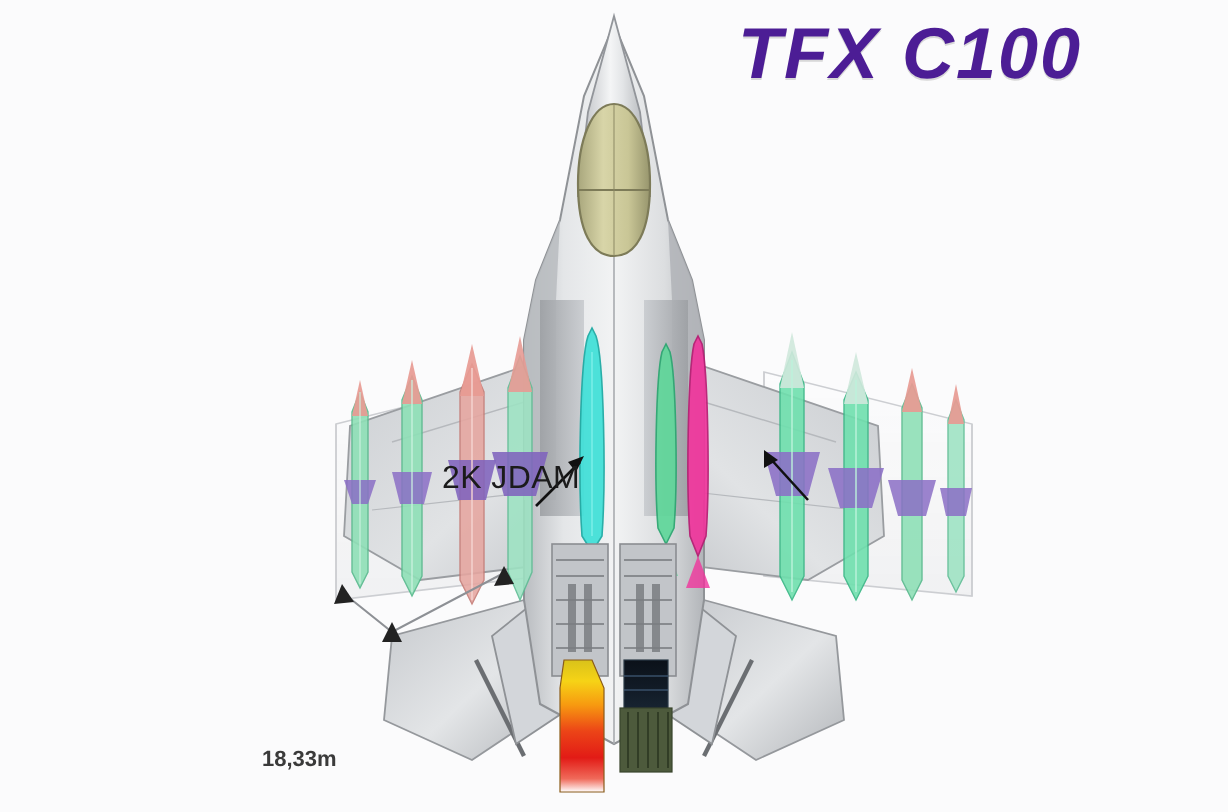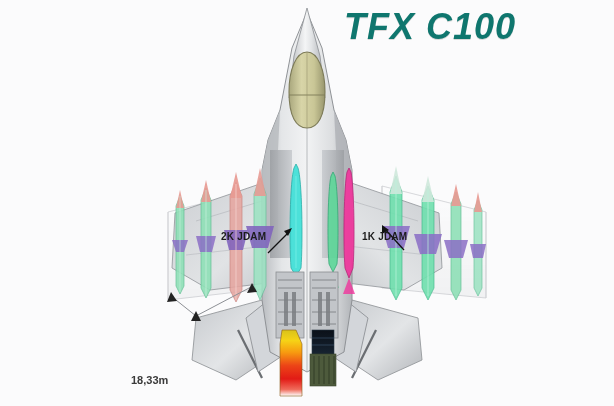--- a/index.html
+++ b/index.html
@@ -6,34 +6,34 @@
   #stage{
     position:relative;
     width:614px;height:406px;
     overflow:hidden;
     background:#fbfbfc;
     font-family:"Liberation Sans", sans-serif;
   }
   
   #title{
     position:absolute;
-    left:344px; top:6px;
+    left:369px; top:6px;
     font-size:36px;
     font-weight:bold;
     font-style:italic;
     letter-spacing:1px;
-    color:#0f766e;
+    color:#4c1d95;
     white-space:nowrap;
     text-shadow:0 1px 0 #d8d8d8;
   }
   
   .callout{
     position:absolute;
-    font-size:10px;
-    font-weight:bold;
+    font-size:16px;
+    font-weight:normal;
     color:#1b1b1b;
     white-space:nowrap;
     letter-spacing:0.2px;
   }
   #lbl2k{ left:221px; top:231px; }
   #lbl1k{ left:362px; top:231px; }
   #dim-label{
     position:absolute;
     left:131px; top:374px;
     font-size:11px;
@@ -300,17 +300,16 @@
       <polygon points="171,292 167,302 177,301" fill="#222222"></polygon>
       <polygon points="196,311 191,321 201,321" fill="#222222"></polygon>
       <polygon points="252,283 247,293 257,292" fill="#222222"></polygon>
     </g>
   </svg>
 
   <div id="title">TFX C100</div>
 
   <div class="callout" id="lbl2k">2K JDAM</div>
 
-  <div class="callout" id="lbl1k">1K JDAM</div>
 
   <div id="dim-label">18,33m</div>
 
 </div>
 
 </body></html>

